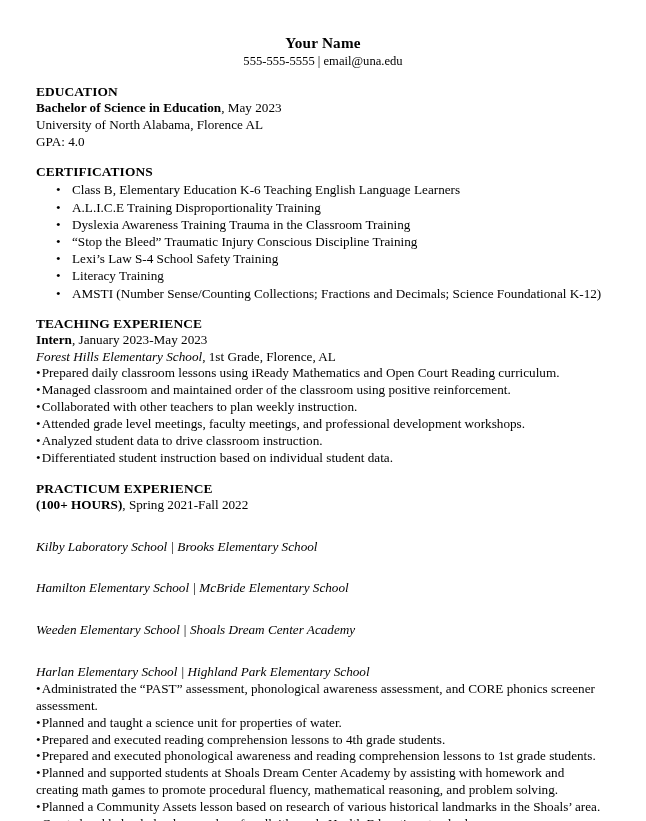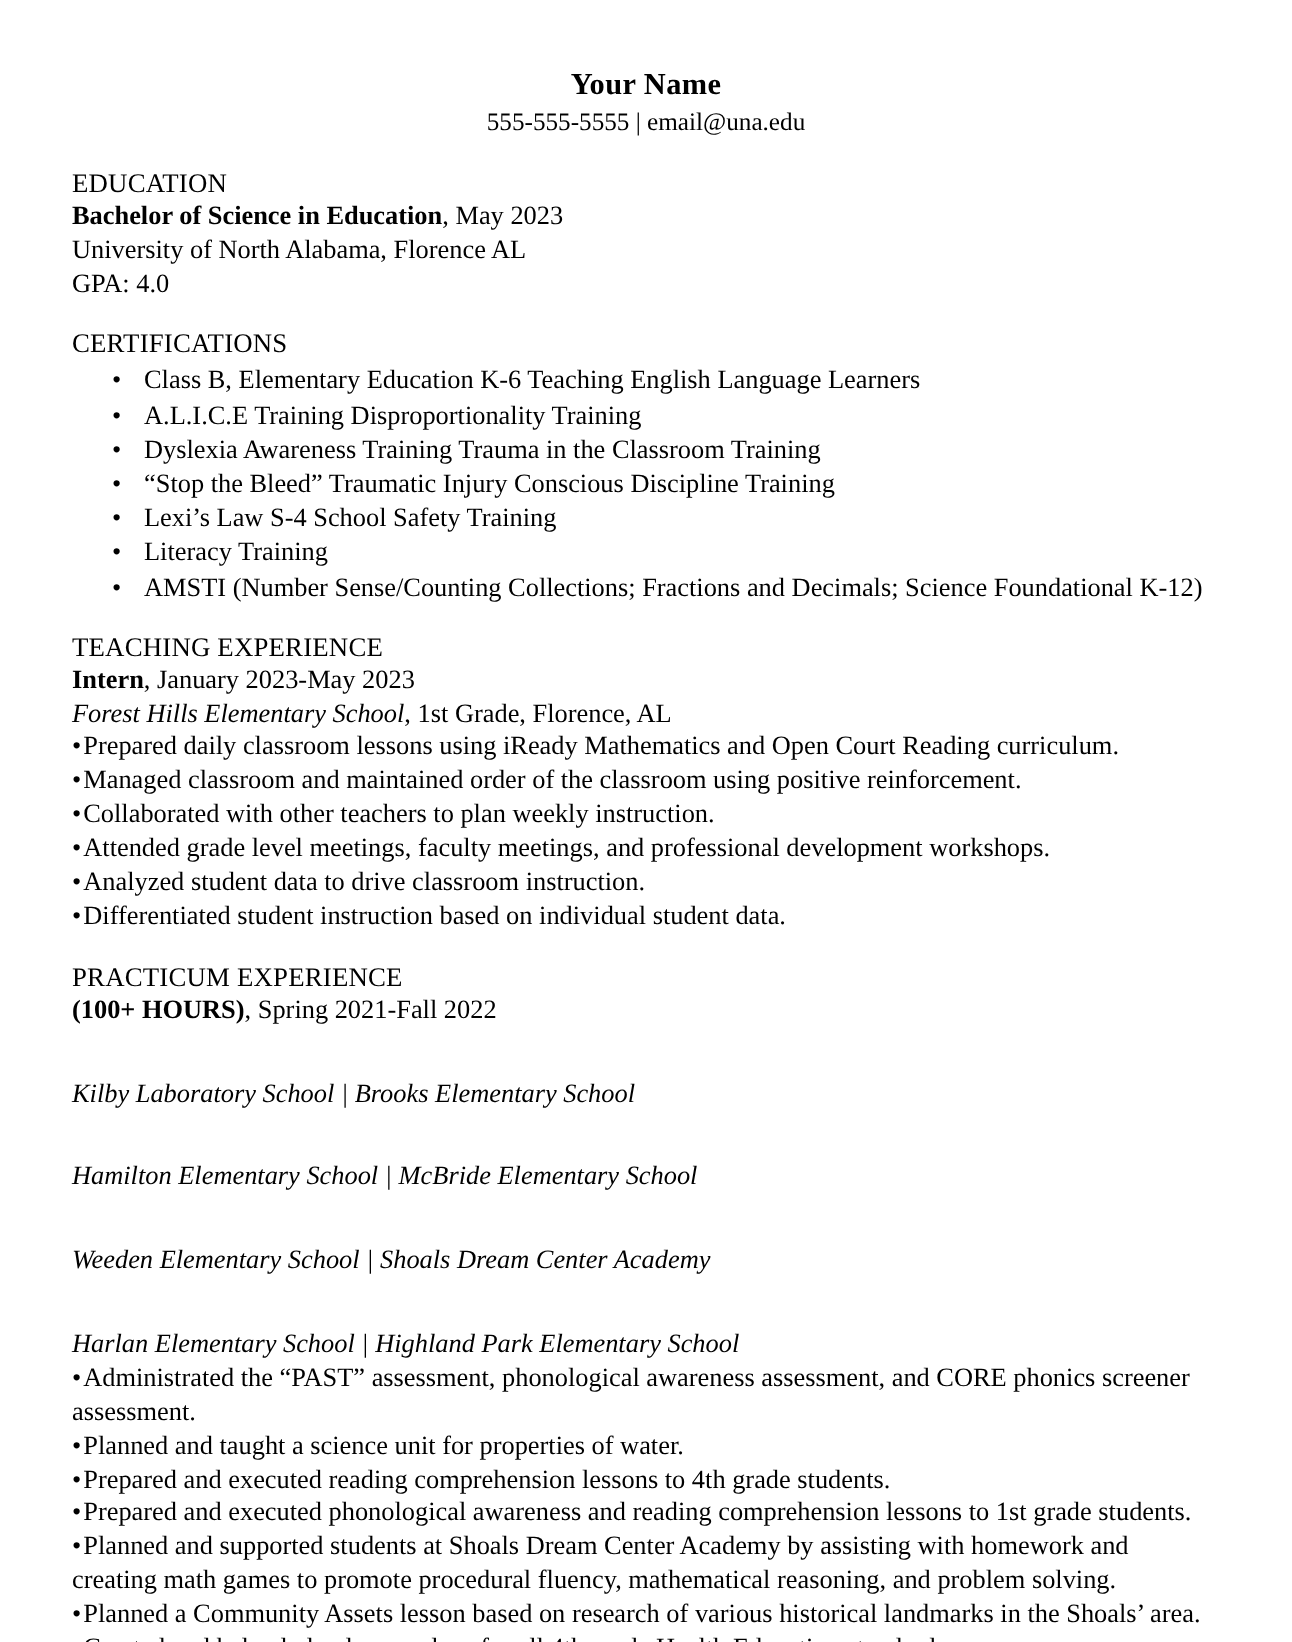--- a/index.html
+++ b/index.html
@@ -39,21 +39,21 @@
     margin-top: 1px;
     text-align: center;
   }
   .section {
     margin-top: 13px;
   }
   .section:first-of-type {
     margin-top: 0;
   }
   .section-title {
-    font-weight: normal;
+    font-weight: bold;
     font-size: 13.4px;
     line-height: 17px;
     letter-spacing: 0.1px;
   }
   .line {
     line-height: 16.8px;
   }
   .bold { font-weight: bold; }
   .italic { font-style: italic; margin-top: 25px; }
   ul.cert-list {

